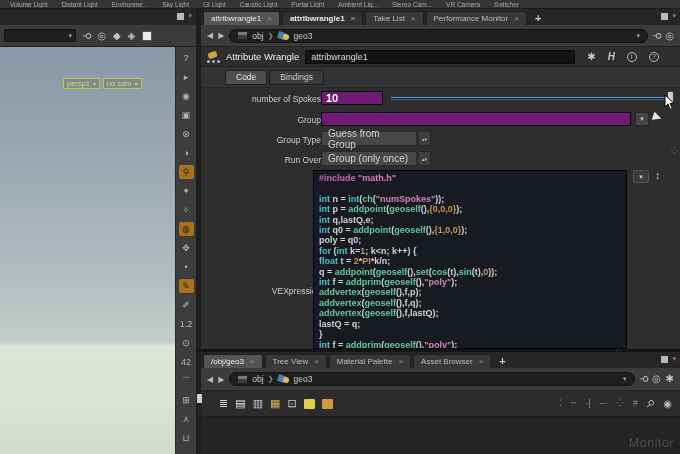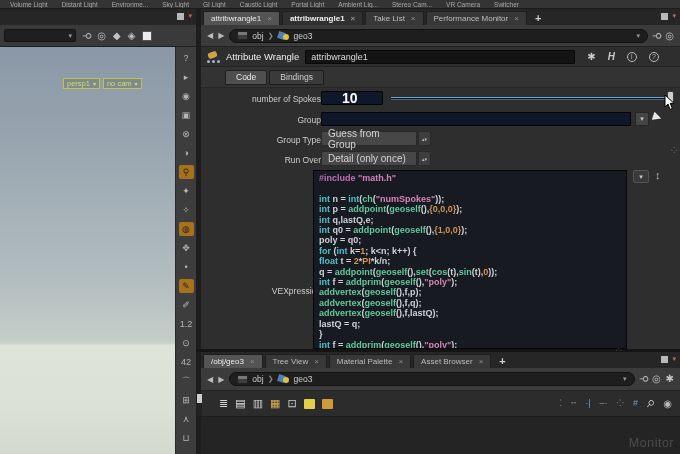--- a/index.html
+++ b/index.html
@@ -69,21 +69,21 @@
   #wrangle-icon{position:relative;width:14px;height:12px;display:inline-block;}
   #wrangle-icon i{position:absolute;left:2px;top:1px;width:9px;height:6px;background:#cfa43e;transform:rotate(-18deg);border-radius:2px;}
   #wrangle-icon b{position:absolute;left:1px;bottom:0;width:3px;height:3px;border-radius:50%;background:#9db8d6;}
   #wrangle-icon b+b{left:6px;} #wrangle-icon b+b+b{left:11px;}
 
   #folder-tabs{position:absolute;left:201px;top:67px;width:479px;height:21px;background:#333;display:flex;align-items:center;padding:0 0 0 24px;border-bottom:1px solid #262626;}
   .ftab{height:15px;padding:0 10px;font-size:8.5px;color:#cdcdcd;background:#3a3a3a;border:1px solid #1d1d1d;display:flex;align-items:center;border-radius:2px 2px 0 0;margin-right:2px;}
   .ftab.sel{background:#4f4f4f;color:#ececec;}
 
   .plabel{position:absolute;left:201px;width:120px;text-align:right;color:#ccced0;font-size:8.5px;}
-  .pinput{position:absolute;background:#0f172a;border:1px solid #040404;color:#fff;font-size:14px;font-weight:bold;display:flex;align-items:center;padding:0 20px;border-radius:1px;}
+  .pinput{position:absolute;background:#701a75;border:1px solid #040404;color:#fff;font-size:11px;font-weight:bold;display:flex;align-items:center;padding:0 4px;border-radius:1px;}
   .menu{position:absolute;height:15px;background:#474747;border:1px solid #292929;border-radius:2px;color:#d4d4d4;font-size:10px;display:flex;align-items:center;padding:0 6px;}
   .spin{position:absolute;width:13px;height:15px;background:#3e3e3e;border:1px solid #292929;display:flex;flex-direction:column;align-items:center;justify-content:center;color:#bdbdbd;font-size:5px;line-height:4px;border-radius:0 2px 2px 0;}
   #slider-track{position:absolute;left:391px;top:97px;width:281px;height:3px;background:linear-gradient(#6ea5d4 0 1px,#10141c 1px 2px,#44678c 2px);}
   #slider-handle{position:absolute;left:667px;top:91px;width:7px;height:13px;background:#cdcdcd;border:1px solid #3a3a3a;border-radius:2px;}
   #group-dd{position:absolute;left:635px;top:112px;width:14px;height:14px;background:#454545;border:1px solid #262626;color:#c9c9c9;font-size:7px;display:flex;align-items:center;justify-content:center;}
   #group-arrow{position:absolute;left:653px;top:110px;color:#e6e6e6;font-size:11px;transform:rotate(18deg);}
 
   #vex-label{top:286px;}
   #code-editor{position:absolute;left:313px;top:170px;width:314px;height:179px;background:#171a20;border:1px solid #060608;
                overflow:hidden;padding:2px 0 0 5px;}
@@ -252,21 +252,21 @@
   <div class="plabel" style="top:115px">Group</div>
   <div class="pinput" style="left:321px;top:112px;width:310px;height:14px;font-weight:normal"></div>
   <div id="group-dd">▾</div>
   <div id="group-arrow">▶</div>
 
   <div class="plabel" style="top:135px">Group Type</div>
   <div class="menu" style="left:321px;top:131px;width:96px">Guess from Group</div>
   <div class="spin" style="left:418px;top:131px">▴▾</div>
 
   <div class="plabel" style="top:155px">Run Over</div>
-  <div class="menu" style="left:321px;top:151px;width:96px">Detail (only once)</div>
+  <div class="menu" style="left:321px;top:151px;width:96px">Group (only once)</div>
   <div class="spin" style="left:418px;top:151px">▴▾</div>
 
   <div class="plabel" id="vex-label">VEXpression</div>
   <div id="code-editor">
       <div class="cl"><span class="tk-pp">#include </span><span class="tk-str">"math.h"</span></div>
       <div class="cl">&nbsp;</div>
       <div class="cl"><span class="tk-kw">int</span><span class="tk-pl"> n = </span><span class="tk-kw">int</span><span class="tk-pl">(</span><span class="tk-fn">ch</span><span class="tk-pl">(</span><span class="tk-str">"numSpokes"</span><span class="tk-pl">));</span></div>
       <div class="cl"><span class="tk-kw">int</span><span class="tk-pl"> p = </span><span class="tk-fn">addpoint</span><span class="tk-pl">(</span><span class="tk-fn">geoself</span><span class="tk-pl">(),</span><span class="tk-num">{0,0,0}</span><span class="tk-pl">);</span></div>
       <div class="cl"><span class="tk-kw">int</span><span class="tk-pl"> q,lastQ,e;</span></div>
       <div class="cl"><span class="tk-kw">int</span><span class="tk-pl"> q0 = </span><span class="tk-fn">addpoint</span><span class="tk-pl">(</span><span class="tk-fn">geoself</span><span class="tk-pl">(),</span><span class="tk-num">{1,0,0}</span><span class="tk-pl">);</span></div>

